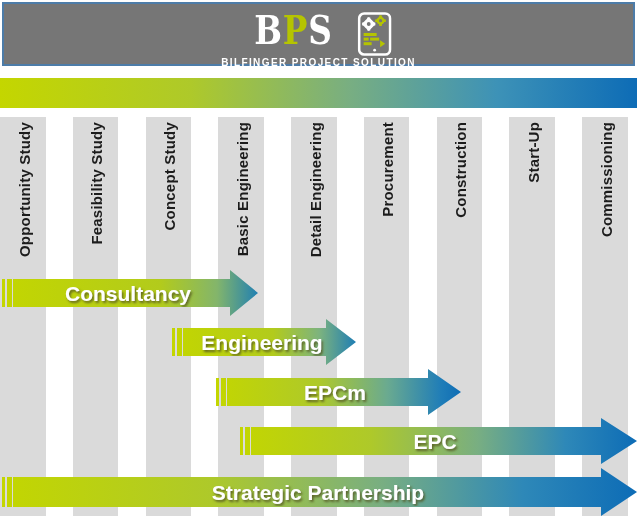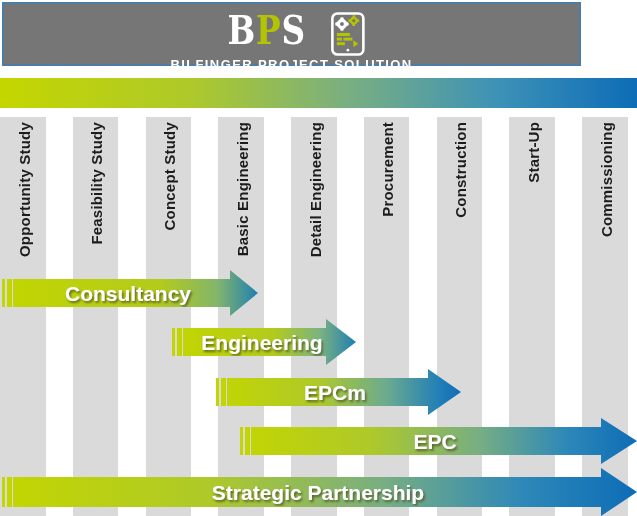--- a/index.html
+++ b/index.html
@@ -2,38 +2,38 @@
 <html><head>
 <meta charset="utf-8">
 <style>
   html,body{margin:0;padding:0;background:#ffffff;}
   .stage{
     position:relative;width:637px;height:516px;overflow:hidden;background:#ffffff;
     font-family:"Liberation Sans", sans-serif;
   }
   
   .header{
-    position:absolute;left:2px;top:2px;width:579px;height:64px;
+    position:absolute;left:2px;top:2px;width:633px;height:64px;
     background:#767676;border:2px solid #4d7ca8;box-sizing:border-box;
   }
   .logo-wrap{
     position:absolute;left:50%;top:5px;transform:translateX(-50%);
     display:flex;flex-direction:column;align-items:center;
   }
   .logo-row{display:flex;align-items:flex-start;gap:16px;}
   .bps-text{
     font-family:"DejaVu Serif","Liberation Serif",serif;font-weight:bold;
     font-size:40px;line-height:42px;letter-spacing:1px;
     transform:scaleX(0.82);transform-origin:center top;
   }
   .bps-text .white{color:#ffffff;}
   .bps-text .green{color:#b5c400;}
   .logo-icon{margin-top:3px;}
   .subtitle{
-    color:#ffffff;font-size:13px;font-weight:bold;letter-spacing:1.4px;
+    color:#ffffff;font-size:10px;font-weight:bold;letter-spacing:1.4px;
     margin-top:1px;white-space:nowrap;
   }
   
   .gradbar{
     position:absolute;left:0;top:78px;width:637px;height:30px;
     background:linear-gradient(90deg,#c4d600 0%,#aec92a 30%,#78ae82 55%,#3d92b7 78%,#0d6cb6 100%);
   }
   
   .col{
     position:absolute;top:117px;height:399px;width:45.5px;background:#dadada;

